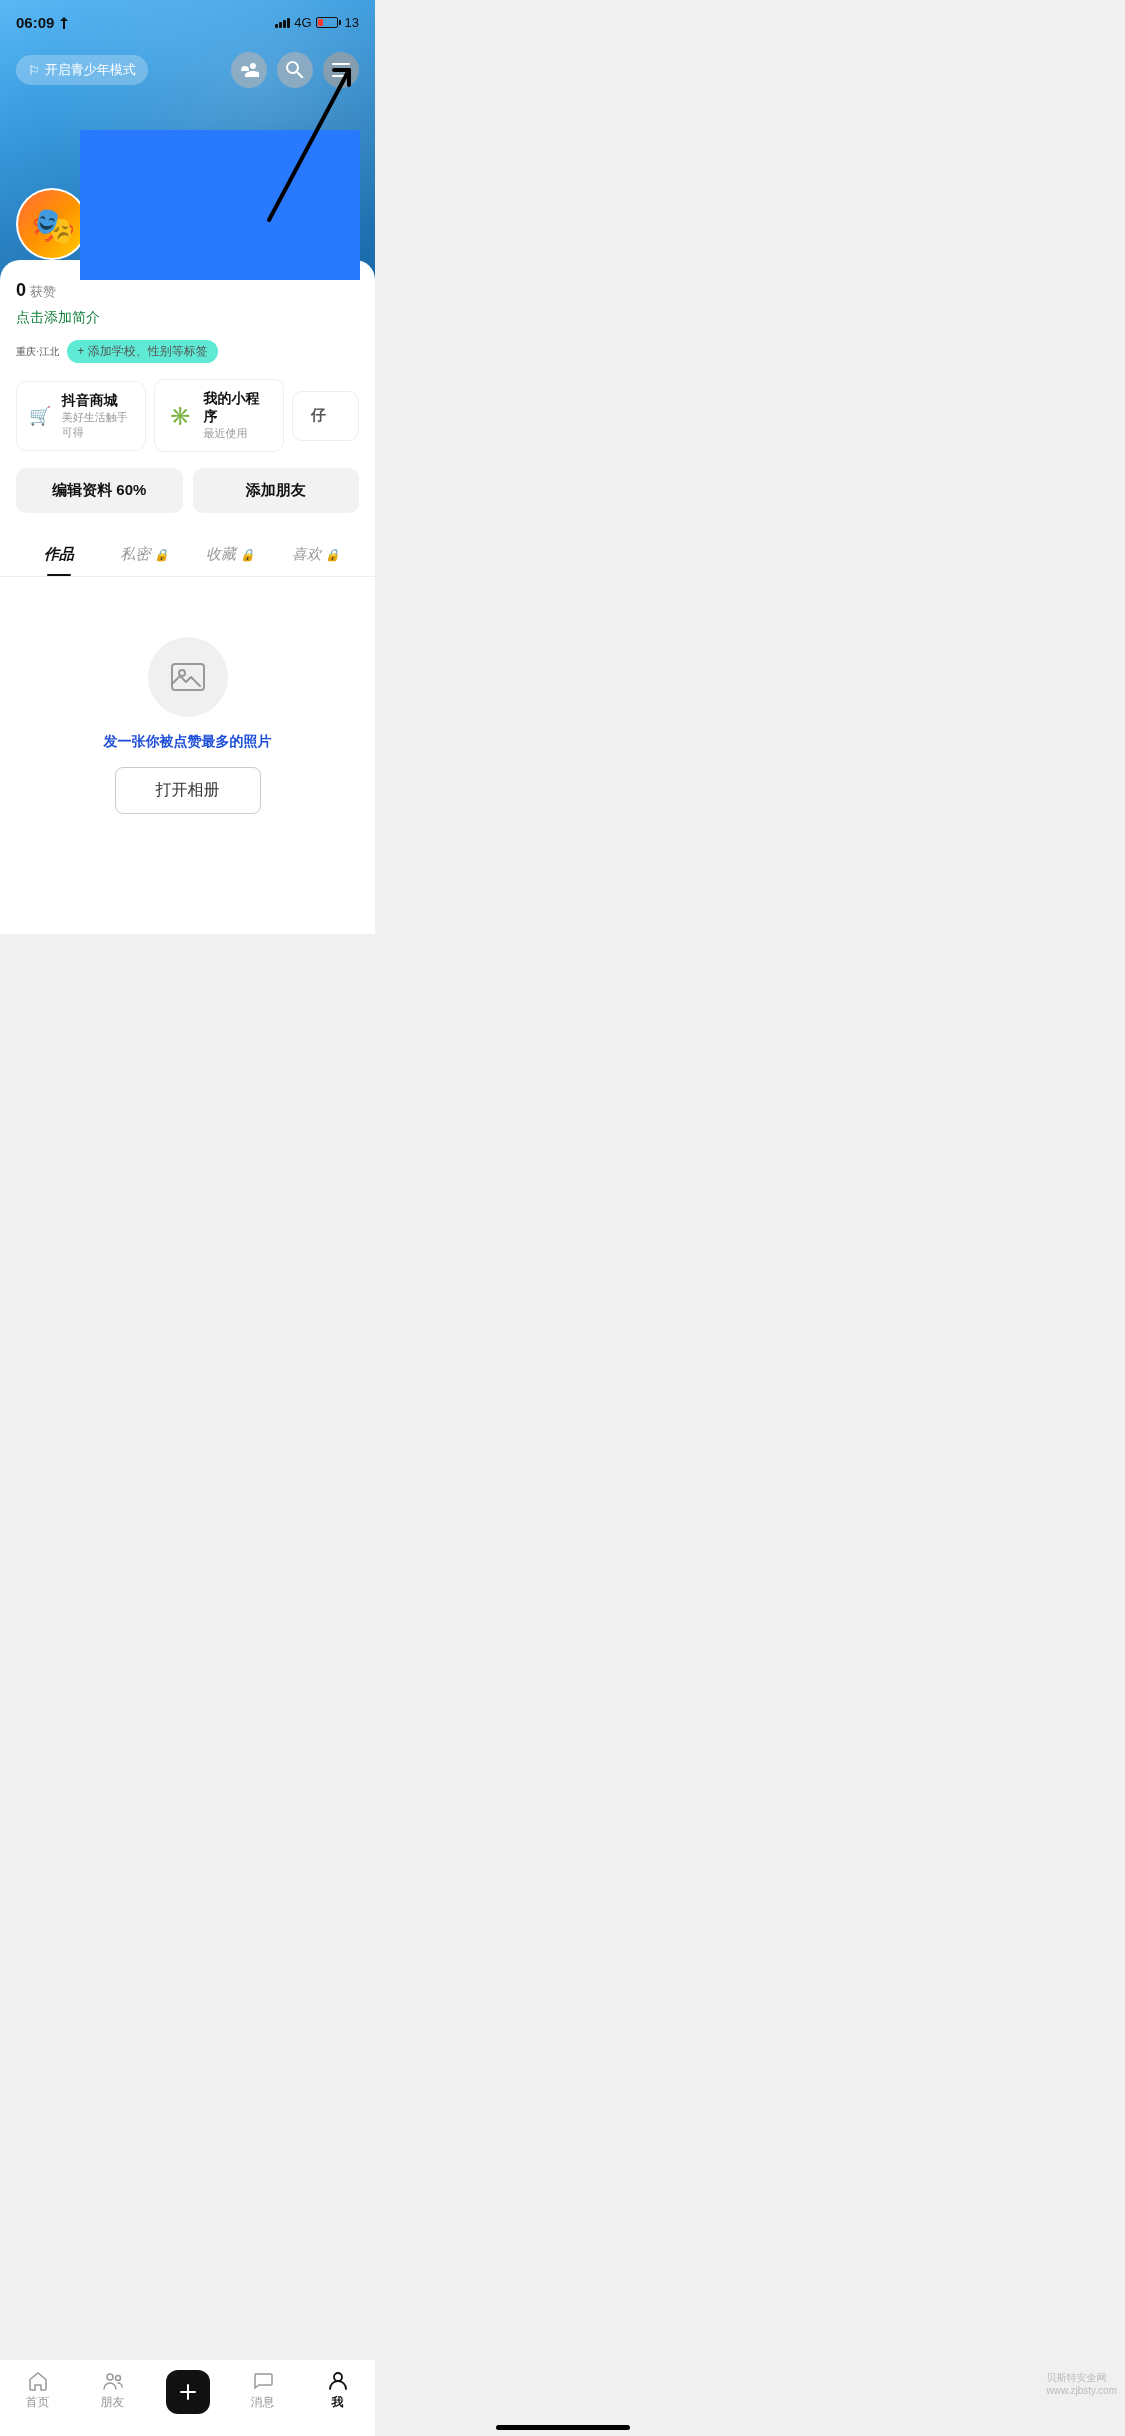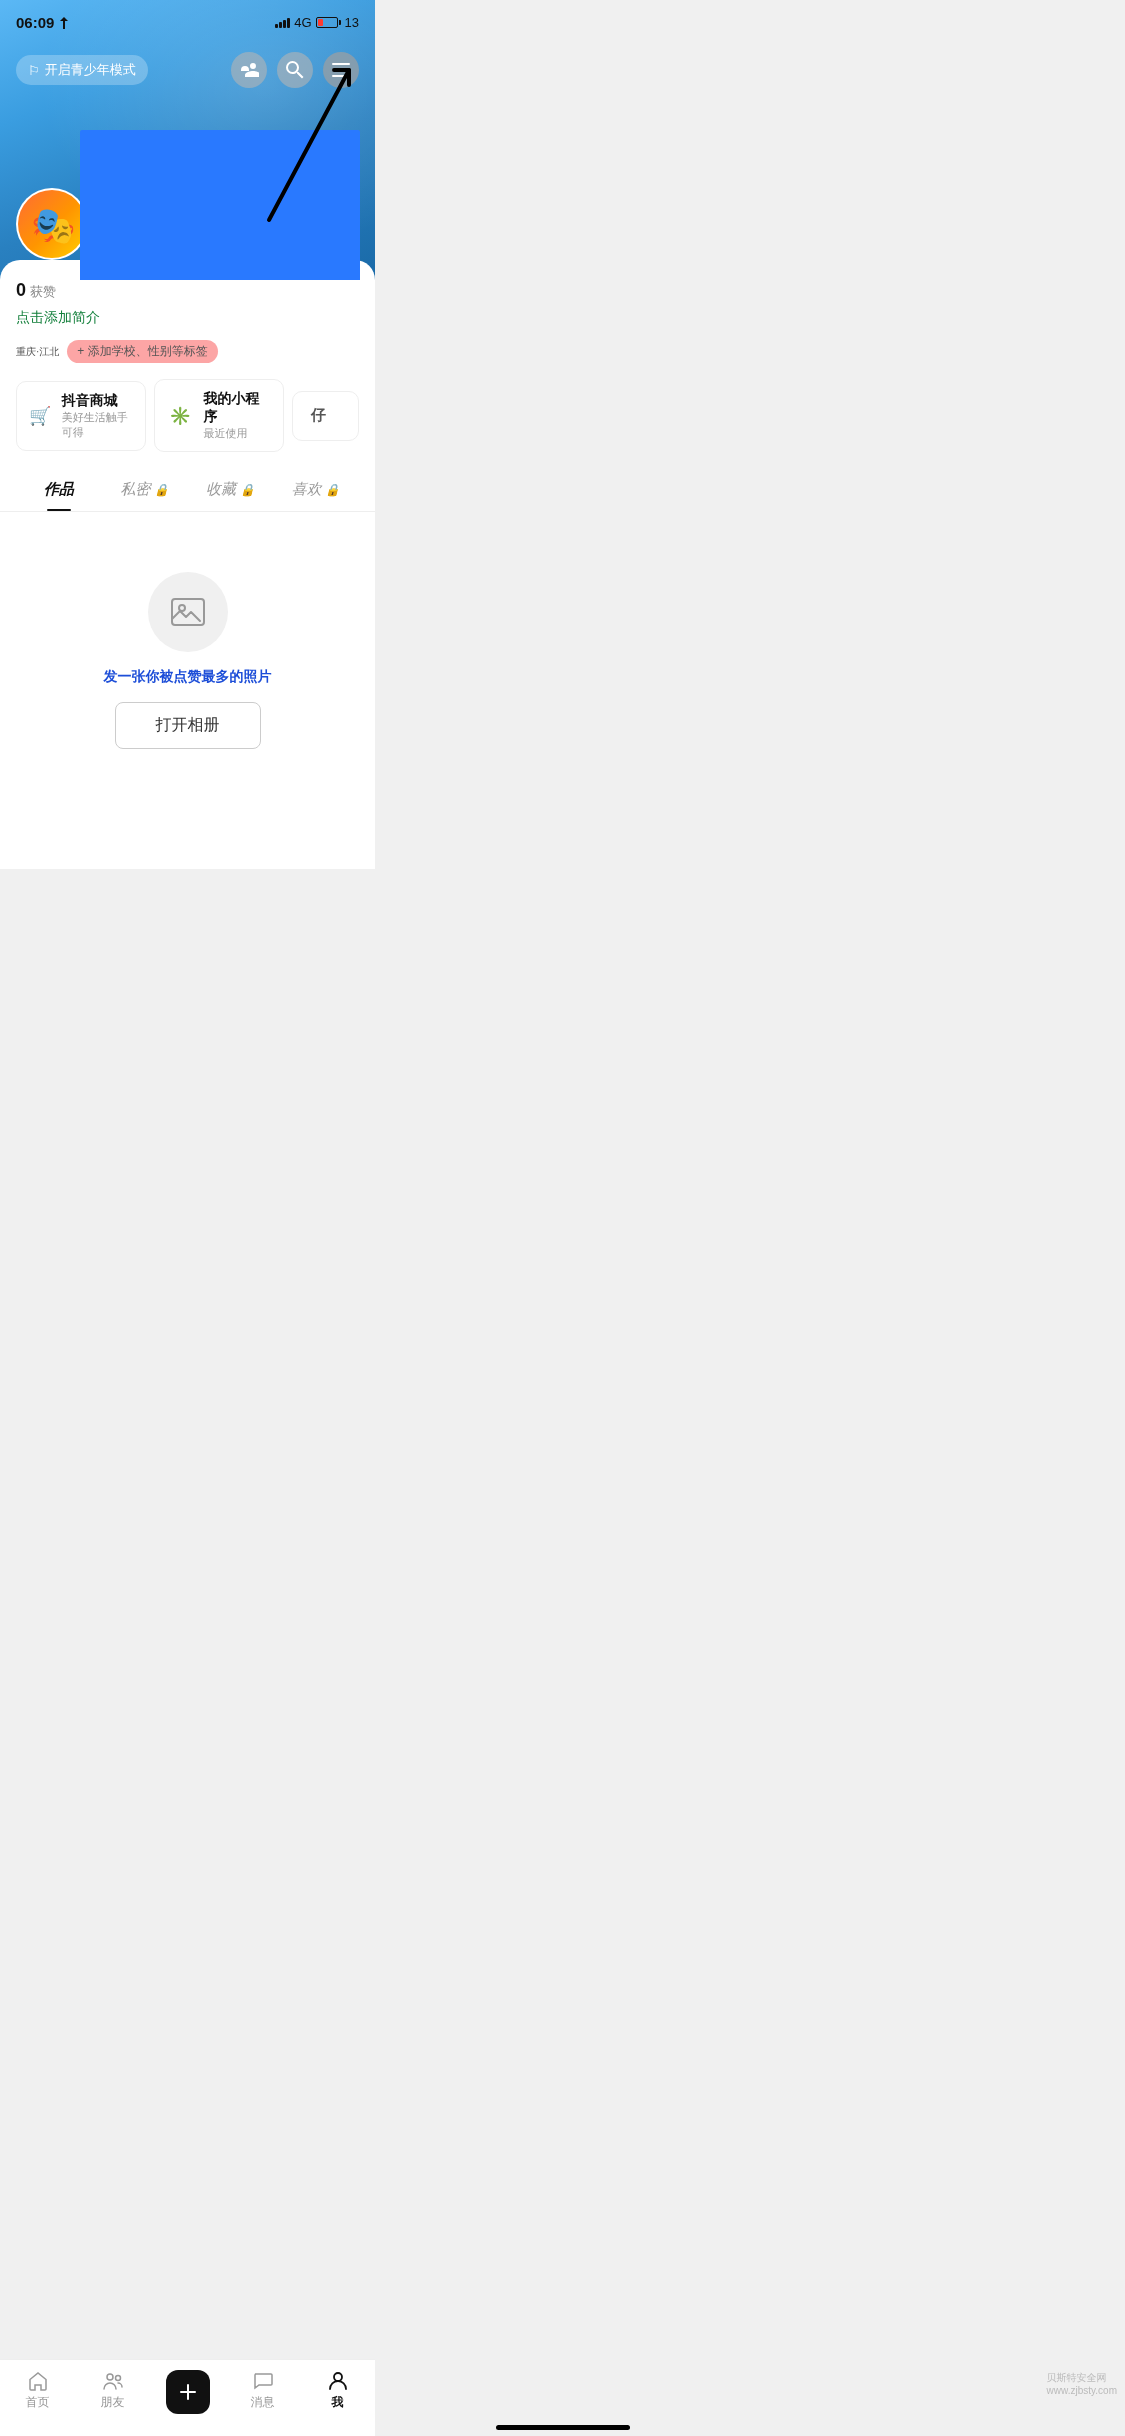--- a/index.html
+++ b/index.html
@@ -237,21 +237,21 @@
       margin-bottom: 16px;
     }
     .location-tag {
       font-size: 10px;
       color: #555;
     }
     .add-tag-btn {
       display: flex;
       align-items: flex-end;
       gap: 3px;
-      background: #fca5a5;
+      background: #5eead4;
       border-radius: 12px;
       padding: 3px 10px;
       font-size: 12px;
       color: #555;
     }
 
     
     .services-row {
       display: flex;
       align-items: center;
@@ -563,20 +563,24 @@
       <div class="service-text">
         <h4>我的小程序</h4>
         <p>最近使用</p>
       </div>
     </div>
     <div class="service-item service-item-partial">
       <div class="service-icon" style="font-size:15px;color:#555;font-weight:700;">仔</div>
     </div>
   </div>
 
+  <div class="action-buttons">
+    <div class="action-btn">编辑资料 60%</div>
+    <div class="action-btn">添加朋友</div>
+  </div>
 
   <div class="tabs-row">
     <div class="tab-item active">
       <span>作品</span>
     </div>
     <div class="tab-item">
       <span>私密</span>
       <span class="lock-icon">🔒</span>
     </div>
     <div class="tab-item">

